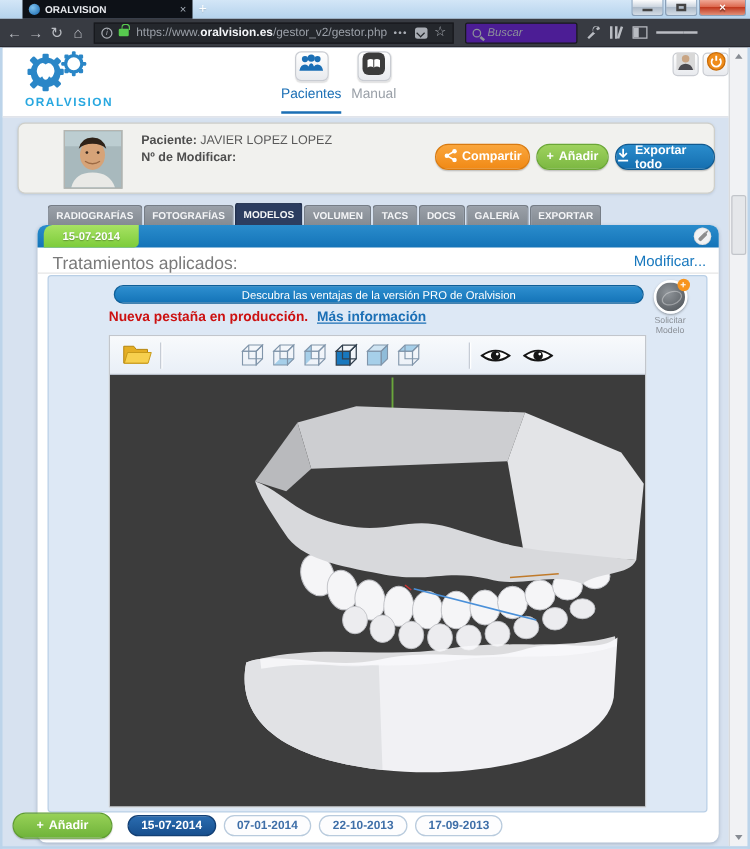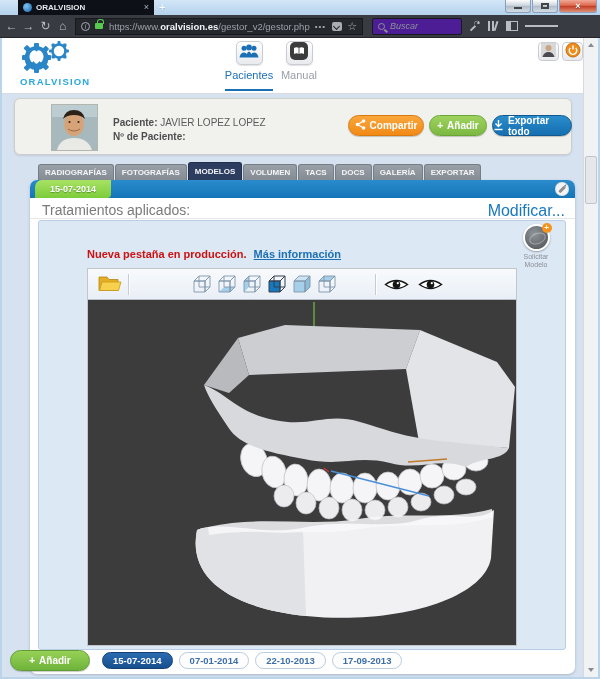--- a/index.html
+++ b/index.html
@@ -73,21 +73,21 @@
     border:1px solid #c9ccd2; border-radius:5px; display:flex; align-items:center; justify-content:center; box-shadow:0 1px 1px rgba(0,0,0,.12); }
   .navlabel { font-size:11px; color:#9aa0a8; margin-top:0; display:inline-block; padding-bottom:8px; }
   .navitem.active .navlabel { color:#1b6fb5; border-bottom:2px solid #1b6fb5; }
   .hdrbtns { position:absolute; left:536px; top:4px; display:flex; gap:3px; }
   .hdrbtn { width:21px; height:19px; background:linear-gradient(#fff,#e8eaee); border:1px solid #c9ccd2;
     border-radius:4px; display:flex; align-items:center; justify-content:center; }
 
   .patientcard { position:absolute; top:60px; left:12px; width:558px; height:57px; background:#f1f1ee;
     border:1px solid #cfcfc9; border-radius:6px; box-shadow:0 1px 2px rgba(90,110,140,.18); }
   .photo { position:absolute; left:36px; top:5px; width:47px; height:47px; border:1px solid #b5b5b0; background:#9fb0b4; }
-  .pinfo { position:absolute; left:98px; top:17px; font-size:10px; line-height:14px; color:#5a5a5a; }
+  .pinfo { position:absolute; left:98px; top:7px; font-size:10px; line-height:14px; color:#5a5a5a; }
   .pinfo b { color:#4e4e4e; }
   .cardbtn { position:absolute; top:16px; height:21px; border-radius:11px; color:#fff; font-size:10px; font-weight:bold;
     display:flex; align-items:center; justify-content:center; gap:4px; box-shadow:0 1px 1px rgba(0,0,0,.2); }
   .btn-share { left:333px; width:76px; background:linear-gradient(#faa63c,#f18a16); border:1px solid #d87a10; }
   .btn-add  { left:414px; width:58px; background:linear-gradient(#9ed25e,#7cb842); border:1px solid #6aa636; }
   .btn-export { left:477px; width:80px; background:linear-gradient(#2a8ccc,#156fb0); border:1px solid #10598f; }
 
   .tabsrow { position:absolute; top:124px; left:36px; display:flex; align-items:flex-end; gap:1px; height:18px; z-index:2; }
   .tab { height:16px; line-height:16px; padding:0 6px; font-size:8px; font-weight:bold; color:#f4f5f7;
     background:linear-gradient(#9aa0a8,#848b93); border:1px solid #767d86; border-bottom:none; border-radius:3px 3px 0 0; white-space:nowrap; }
@@ -98,21 +98,21 @@
   .barheader { height:18px; background:linear-gradient(#2a8ccc,#1474b8); border-radius:7px 7px 0 0; position:relative; }
   .datechip { position:absolute; left:5px; top:0; width:76px; height:18px; background:linear-gradient(#a7e263,#7ccc3a);
     border-radius:7px 0 4px 0; color:#fff; font-size:9px; font-weight:bold; text-align:center; line-height:18px; text-shadow:0 1px 1px rgba(0,0,0,.3); }
   .pencilbtn { position:absolute; right:6px; top:2px; width:14px; height:14px; background:#f2f3f4; border-radius:50%;
     display:flex; align-items:center; justify-content:center; box-shadow:inset 0 0 1px #999; }
   .pencil { width:8px; height:2.5px; background:#8d8d8d; border-radius:1px; transform:rotate(-45deg); position:relative; }
   .pencil::after { content:""; position:absolute; right:-3px; top:0; border-top:1.25px solid transparent; border-bottom:1.25px solid transparent; border-left:3px solid #8d8d8d; }
 
   .treatrow { height:21px; border-bottom:1px solid #e6e6e6; position:relative; }
   .treatlabel { position:absolute; left:12px; top:4px; font-size:14px; color:#7a7a7a; }
-  .modlink { position:absolute; right:10px; top:4px; font-size:16px; color:#1878be; }
+  .modlink { position:absolute; right:10px; top:4px; font-size:12px; color:#1878be; }
 
   .innerpanel { position:absolute; top:40px; left:8px; width:528px; height:430px; background:#dde8f5;
     border:1px solid #b9cfe6; border-radius:3px; }
   .probanner { position:absolute; left:52px; top:7px; width:424px; height:15px;
     background:linear-gradient(#2e8fd0,#1474b8); border:1px solid #0f5f98; border-radius:8px;
     color:#fff; font-size:9px; text-align:center; line-height:14px; }
   .solicitar { position:absolute; right:6px; top:3px; width:46px; text-align:center; }
   .solcircle { width:27px; height:27px; border-radius:50%; margin:0 auto; position:relative;
     background:radial-gradient(circle at 40% 35%, #90959a, #4a4f54); border:2px solid #fff; box-shadow:0 1px 2px rgba(0,0,0,.35); }
   .solcircle::before { content:""; position:absolute; left:4px; top:7px; width:15px; height:9px;
@@ -306,21 +306,21 @@
         <ellipse cx="22" cy="19" rx="10" ry="12" fill="#d6a378"></ellipse>
         <path d="M11,14 q2,-9 11,-9 q9,0 11,9 q-4,-4 -11,-4 q-7,0 -11,4 Z" fill="#2e2218"></path>
         <path d="M5,45 q3,-12 17,-12 q14,0 18,12 Z" fill="#e9e9e6"></path>
         <path d="M16,24 q6,4 12,0" stroke="#9c6a44" stroke-width="1" fill="none"></path>
         <circle cx="17.5" cy="17" r="1.1" fill="#3a2a20"></circle>
           <circle cx="26.5" cy="17" r="1.1" fill="#3a2a20"></circle>
       </svg>
     </div>
     <div class="pinfo">
       <div><b>Paciente:</b> <span>JAVIER LOPEZ LOPEZ</span></div>
-      <div><b>Nº de Paciente:</b> <span></span></div>
+      <div><b>Nº de Modificar:</b> <span></span></div>
     </div>
     <div class="cardbtn btn-share">
       <span>
         <svg width="11" height="11" viewBox="0 0 11 11">
           <g stroke="#fff" stroke-width="1.2">
               <line x1="2.5" y1="5.5" x2="8.5" y2="2"></line>
               <line x1="2.5" y1="5.5" x2="8.5" y2="9"></line>
             </g>
           <circle cx="2.5" cy="5.5" r="1.8" fill="#fff"></circle>
             <circle cx="8.6" cy="2" r="1.8" fill="#fff"></circle>
@@ -364,20 +364,21 @@
       <span class="pencilbtn">
           <span class="pencil"></span>
         </span>
     </div>
     <div class="treatrow">
       <span class="treatlabel">Tratamientos aplicados:</span>
       <span class="modlink">Modificar...</span>
     </div>
 
     <div class="innerpanel">
+      <div class="probanner">Descubra las ventajas de la versión PRO de Oralvision</div>
       <div class="solicitar">
         <div class="solcircle">
           <span class="solbadge">+</span>
         </div>
         <div class="sollabel">Solicitar Modelo</div>
       </div>
       <div class="notice">
         <span class="red">Nueva pestaña en producción.</span>
         <span class="lnk">Más información</span>
       </div>

